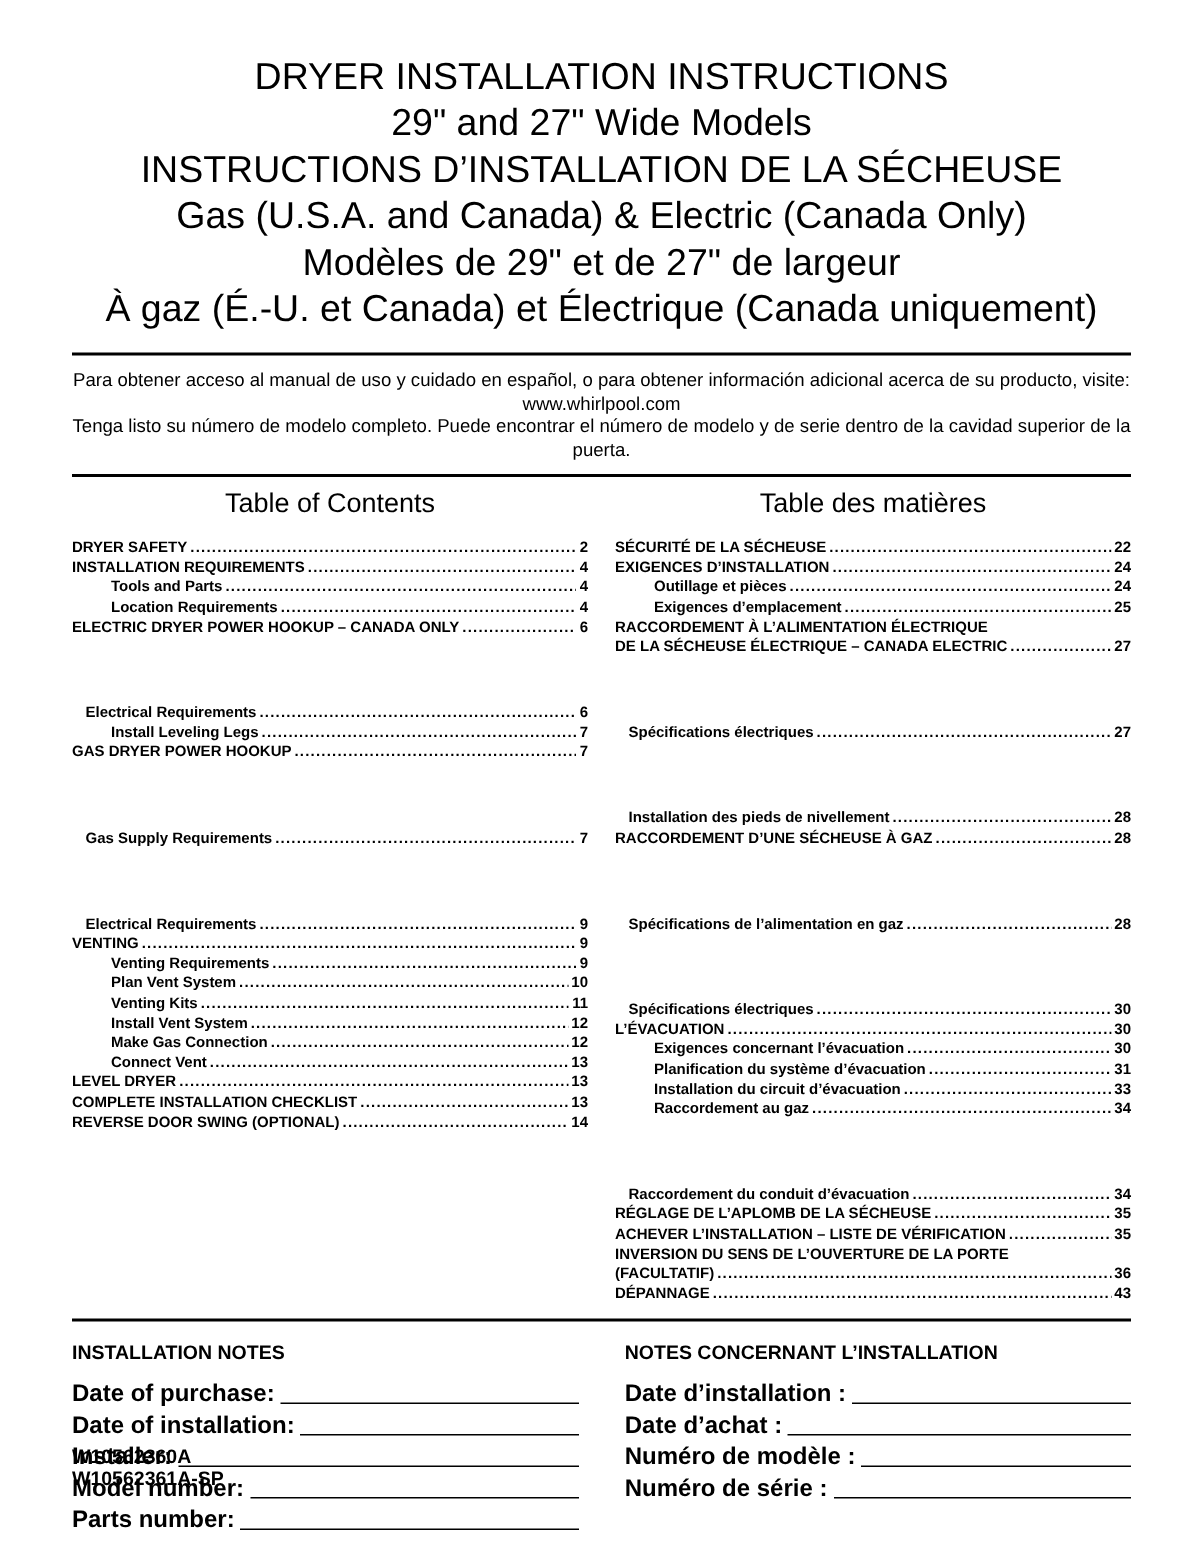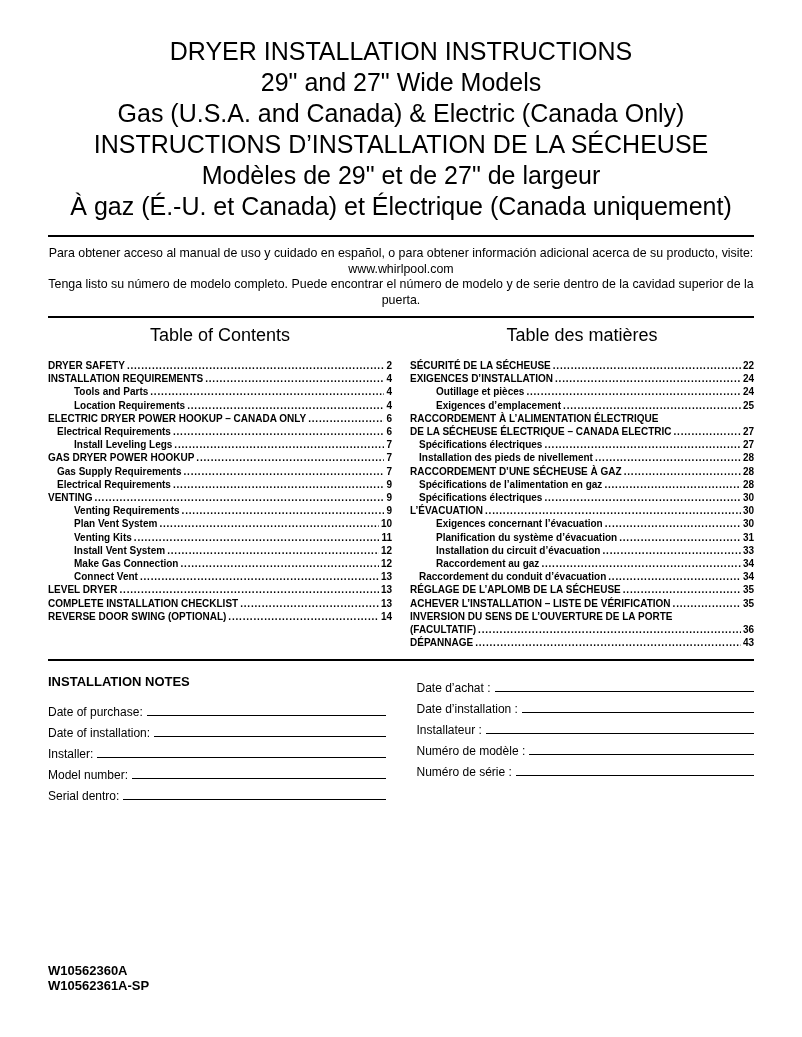--- a/index.html
+++ b/index.html
@@ -38,44 +38,44 @@
   .toc-section { margin-top: 2px; }
   .toc-heading { text-align: center; font-size: 18px; font-weight: 400; line-height: 22px; margin-bottom: 13px; }
   .toc-row { display: flex; align-items: flex-end; font-weight: 700; font-size: 10px; line-height: 13.2px; }
   .toc-label { white-space: nowrap; }
   .toc-dots { flex: 1 1 0; min-width: 0; overflow: hidden; white-space: nowrap; margin: 0 2px; }
   .toc-dots::after {
     content: "......................................................................................................................................................";
     letter-spacing: .8px;
   }
   .toc-page { white-space: nowrap; }
-  .lvl1 { padding-left: 9px; }
+  .lvl1 { padding-left: 9px; margin-top: 44px; }
   .lvl2 { padding-left: 26px; }
   .nopage .toc-dots::after { content: ""; }
 
   
   .notes-section { margin-top: 13px; gap: 31px; }
   .notes-heading { font-size: 13px; font-weight: 700; line-height: 16px; margin-bottom: 8px; }
   .note-row { display: flex; align-items: flex-end; height: 21px; }
-  .note-label { font-weight: 400; font-size: 12px; white-space: nowrap; }
+  .note-label { font-weight: 700; font-size: 16px; white-space: nowrap; }
   .note-line { flex: 1 1 0; margin-left: 4px; border-bottom: 1.4px solid #000; transform: translateY(-3px); }
 
   
   .part-numbers { position: absolute; left: 48px; bottom: 44px; font-weight: 700; font-size: 13px; line-height: 15px; }
 </style>
 </head>
 <body>
 
 <div class="page">
 
   <header class="title-block">
     <div class="title-line">DRYER INSTALLATION INSTRUCTIONS</div>
     <div class="title-line">29" and 27" Wide Models</div>
+    <div class="title-line">INSTRUCTIONS D’INSTALLATION DE LA SÉCHEUSE</div>
     <div class="title-line">Gas (U.S.A. and Canada) &amp; Electric (Canada Only)</div>
-    <div class="title-line">INSTRUCTIONS D’INSTALLATION DE LA SÉCHEUSE</div>
     <div class="title-line">Modèles de 29" et de 27" de largeur</div>
     <div class="title-line">À gaz (É.-U. et Canada) et Électrique (Canada uniquement)</div>
   </header>
 
   <hr class="rule rule-1">
 
   <div class="notice">
     <div>Para obtener acceso al manual de uso y cuidado en español, o para obtener información adicional acerca de su producto, visite:</div>
     <div>www.whirlpool.com</div>
     <div>Tenga listo su número de modelo completo. Puede encontrar el número de modelo y de serie dentro de la cavidad superior de la puerta.</div>
@@ -322,37 +322,34 @@
   </div>
           <div class="note-row">
     <span class="note-label">Installer:</span>
     <span class="note-line"></span>
   </div>
           <div class="note-row">
     <span class="note-label">Model number:</span>
     <span class="note-line"></span>
   </div>
           <div class="note-row">
-    <span class="note-label">Serial dentro:</span>
+    <span class="note-label">Parts number:</span>
     <span class="note-line"></span>
   </div>
         </div>
     </section>
     <section class="col">
+      <h3 class="notes-heading">NOTES CONCERNANT L’INSTALLATION</h3>
       <div>
           <div class="note-row">
+    <span class="note-label">Date d’installation :</span>
+    <span class="note-line"></span>
+  </div>
+          <div class="note-row">
     <span class="note-label">Date d’achat :</span>
-    <span class="note-line"></span>
-  </div>
-          <div class="note-row">
-    <span class="note-label">Date d’installation :</span>
-    <span class="note-line"></span>
-  </div>
-          <div class="note-row">
-    <span class="note-label">Installateur :</span>
     <span class="note-line"></span>
   </div>
           <div class="note-row">
     <span class="note-label">Numéro de modèle :</span>
     <span class="note-line"></span>
   </div>
           <div class="note-row">
     <span class="note-label">Numéro de série :</span>
     <span class="note-line"></span>
   </div>

